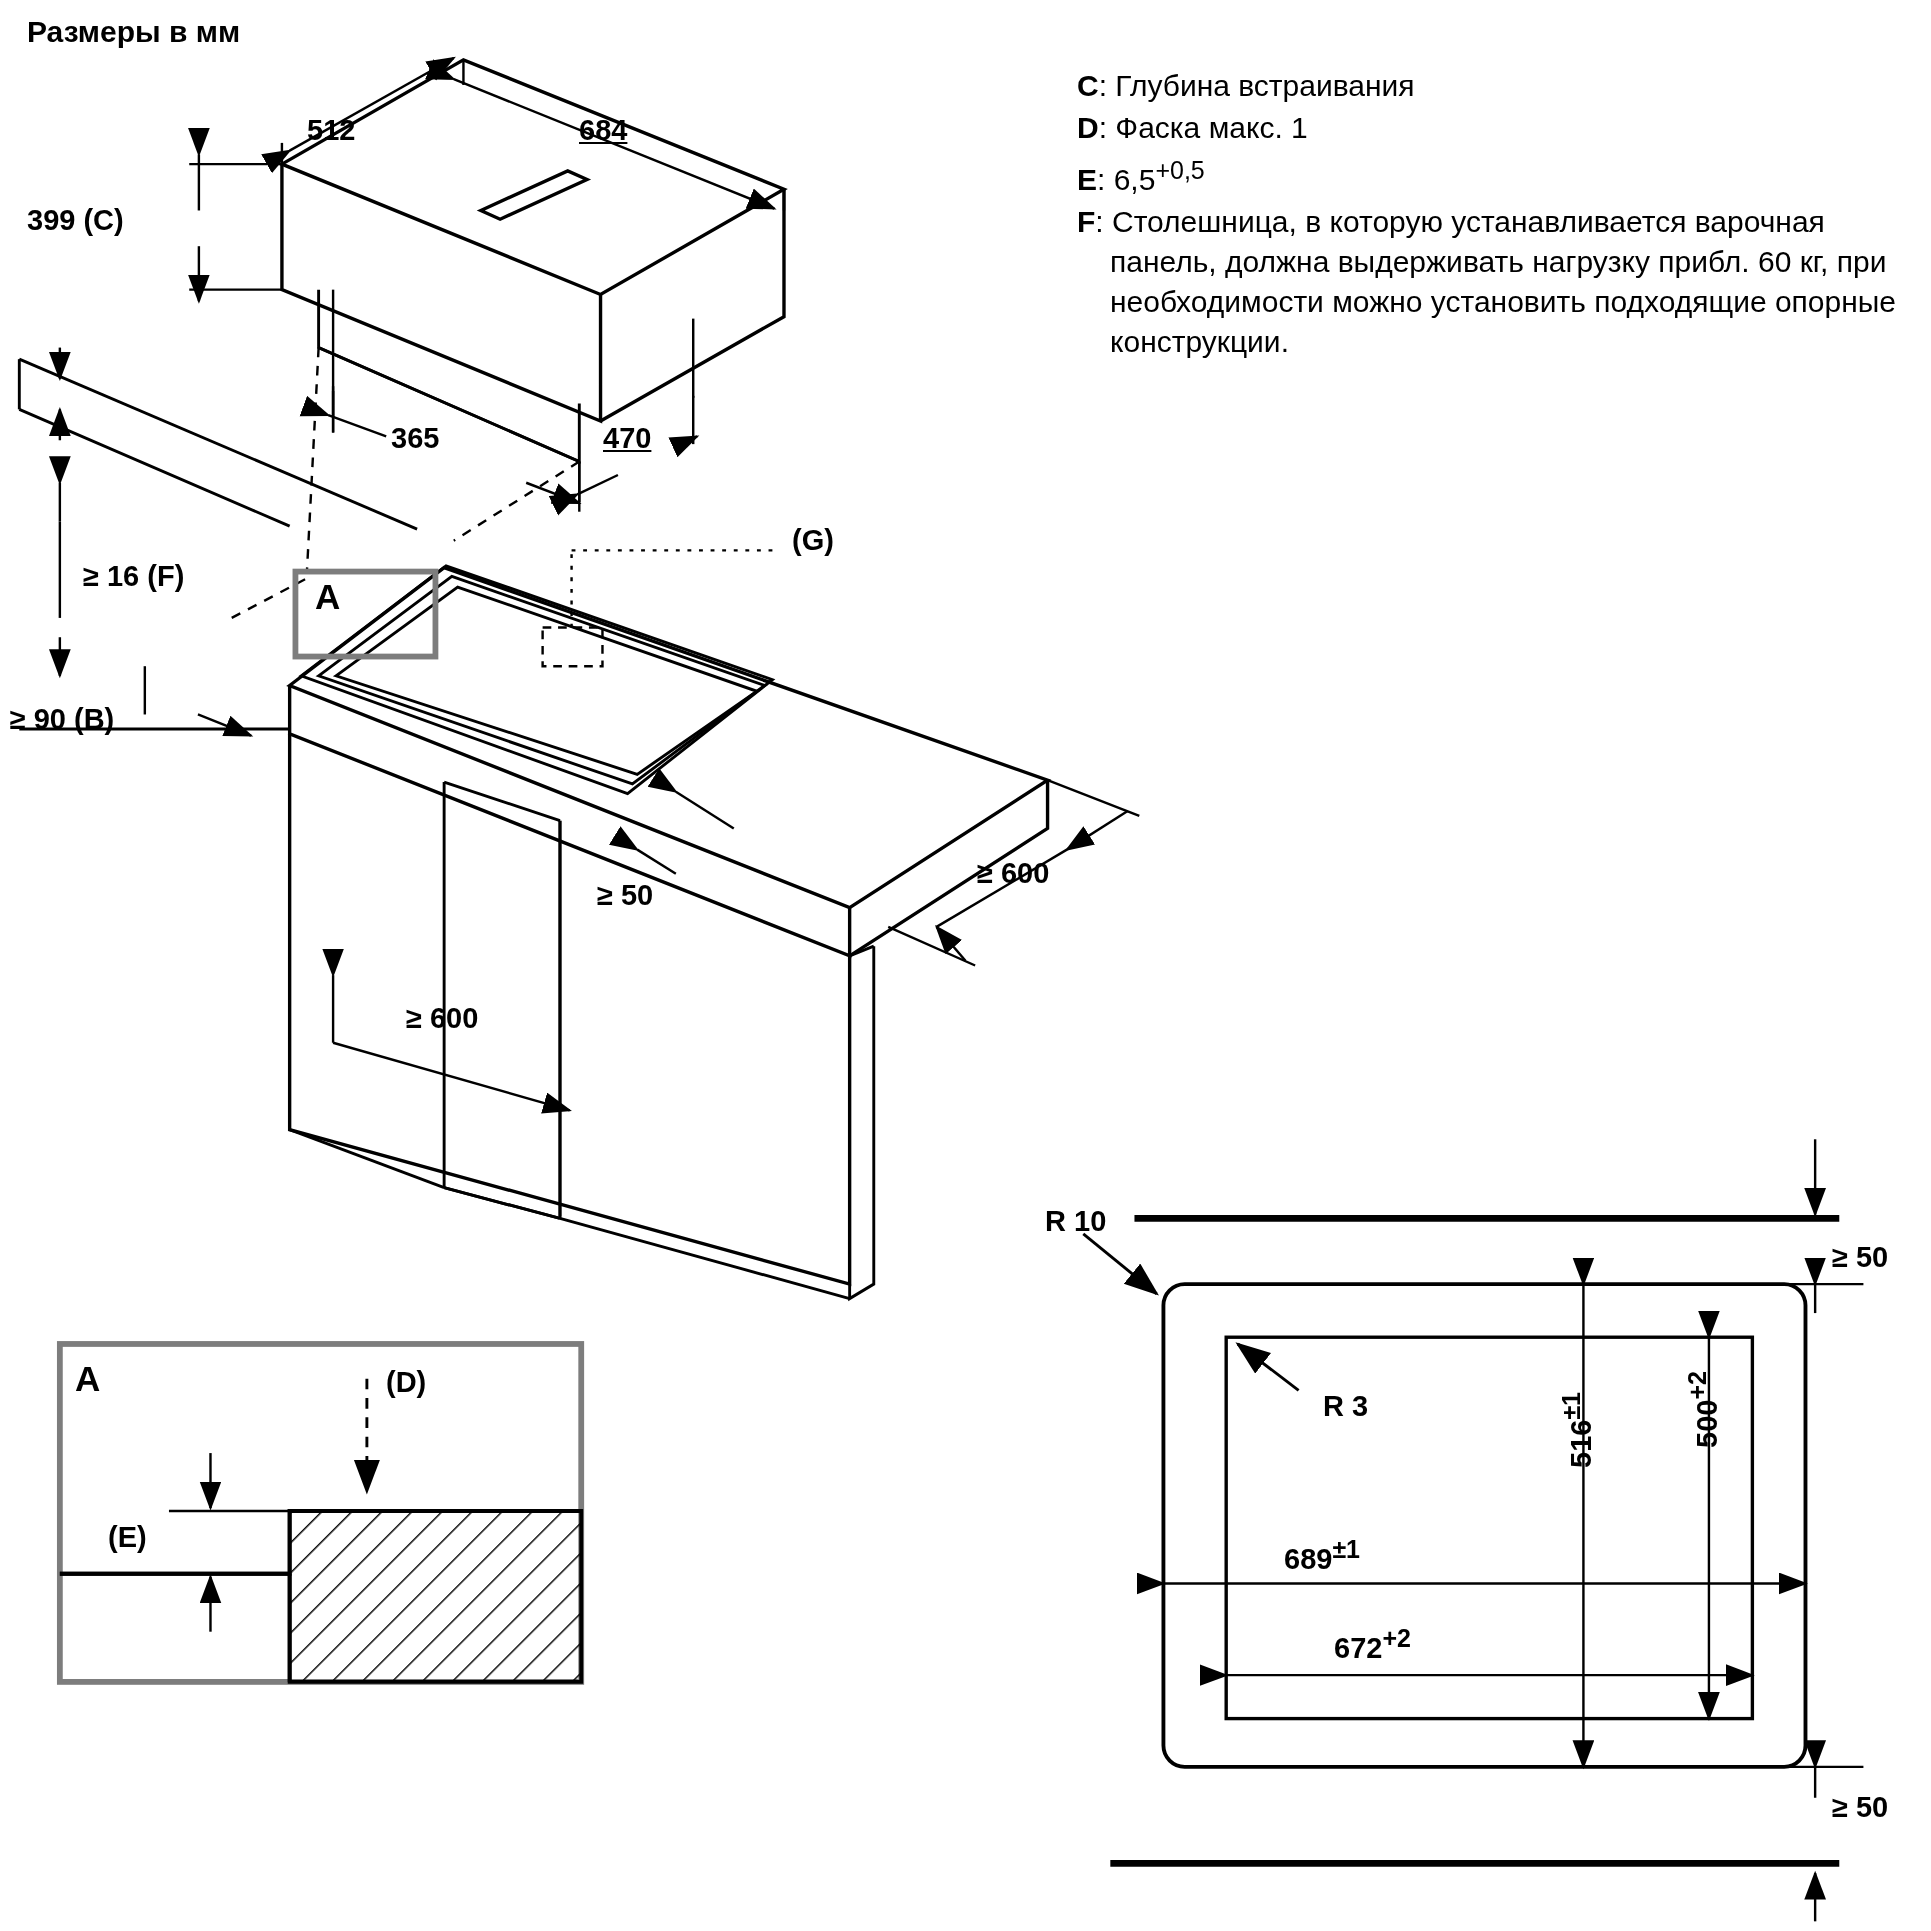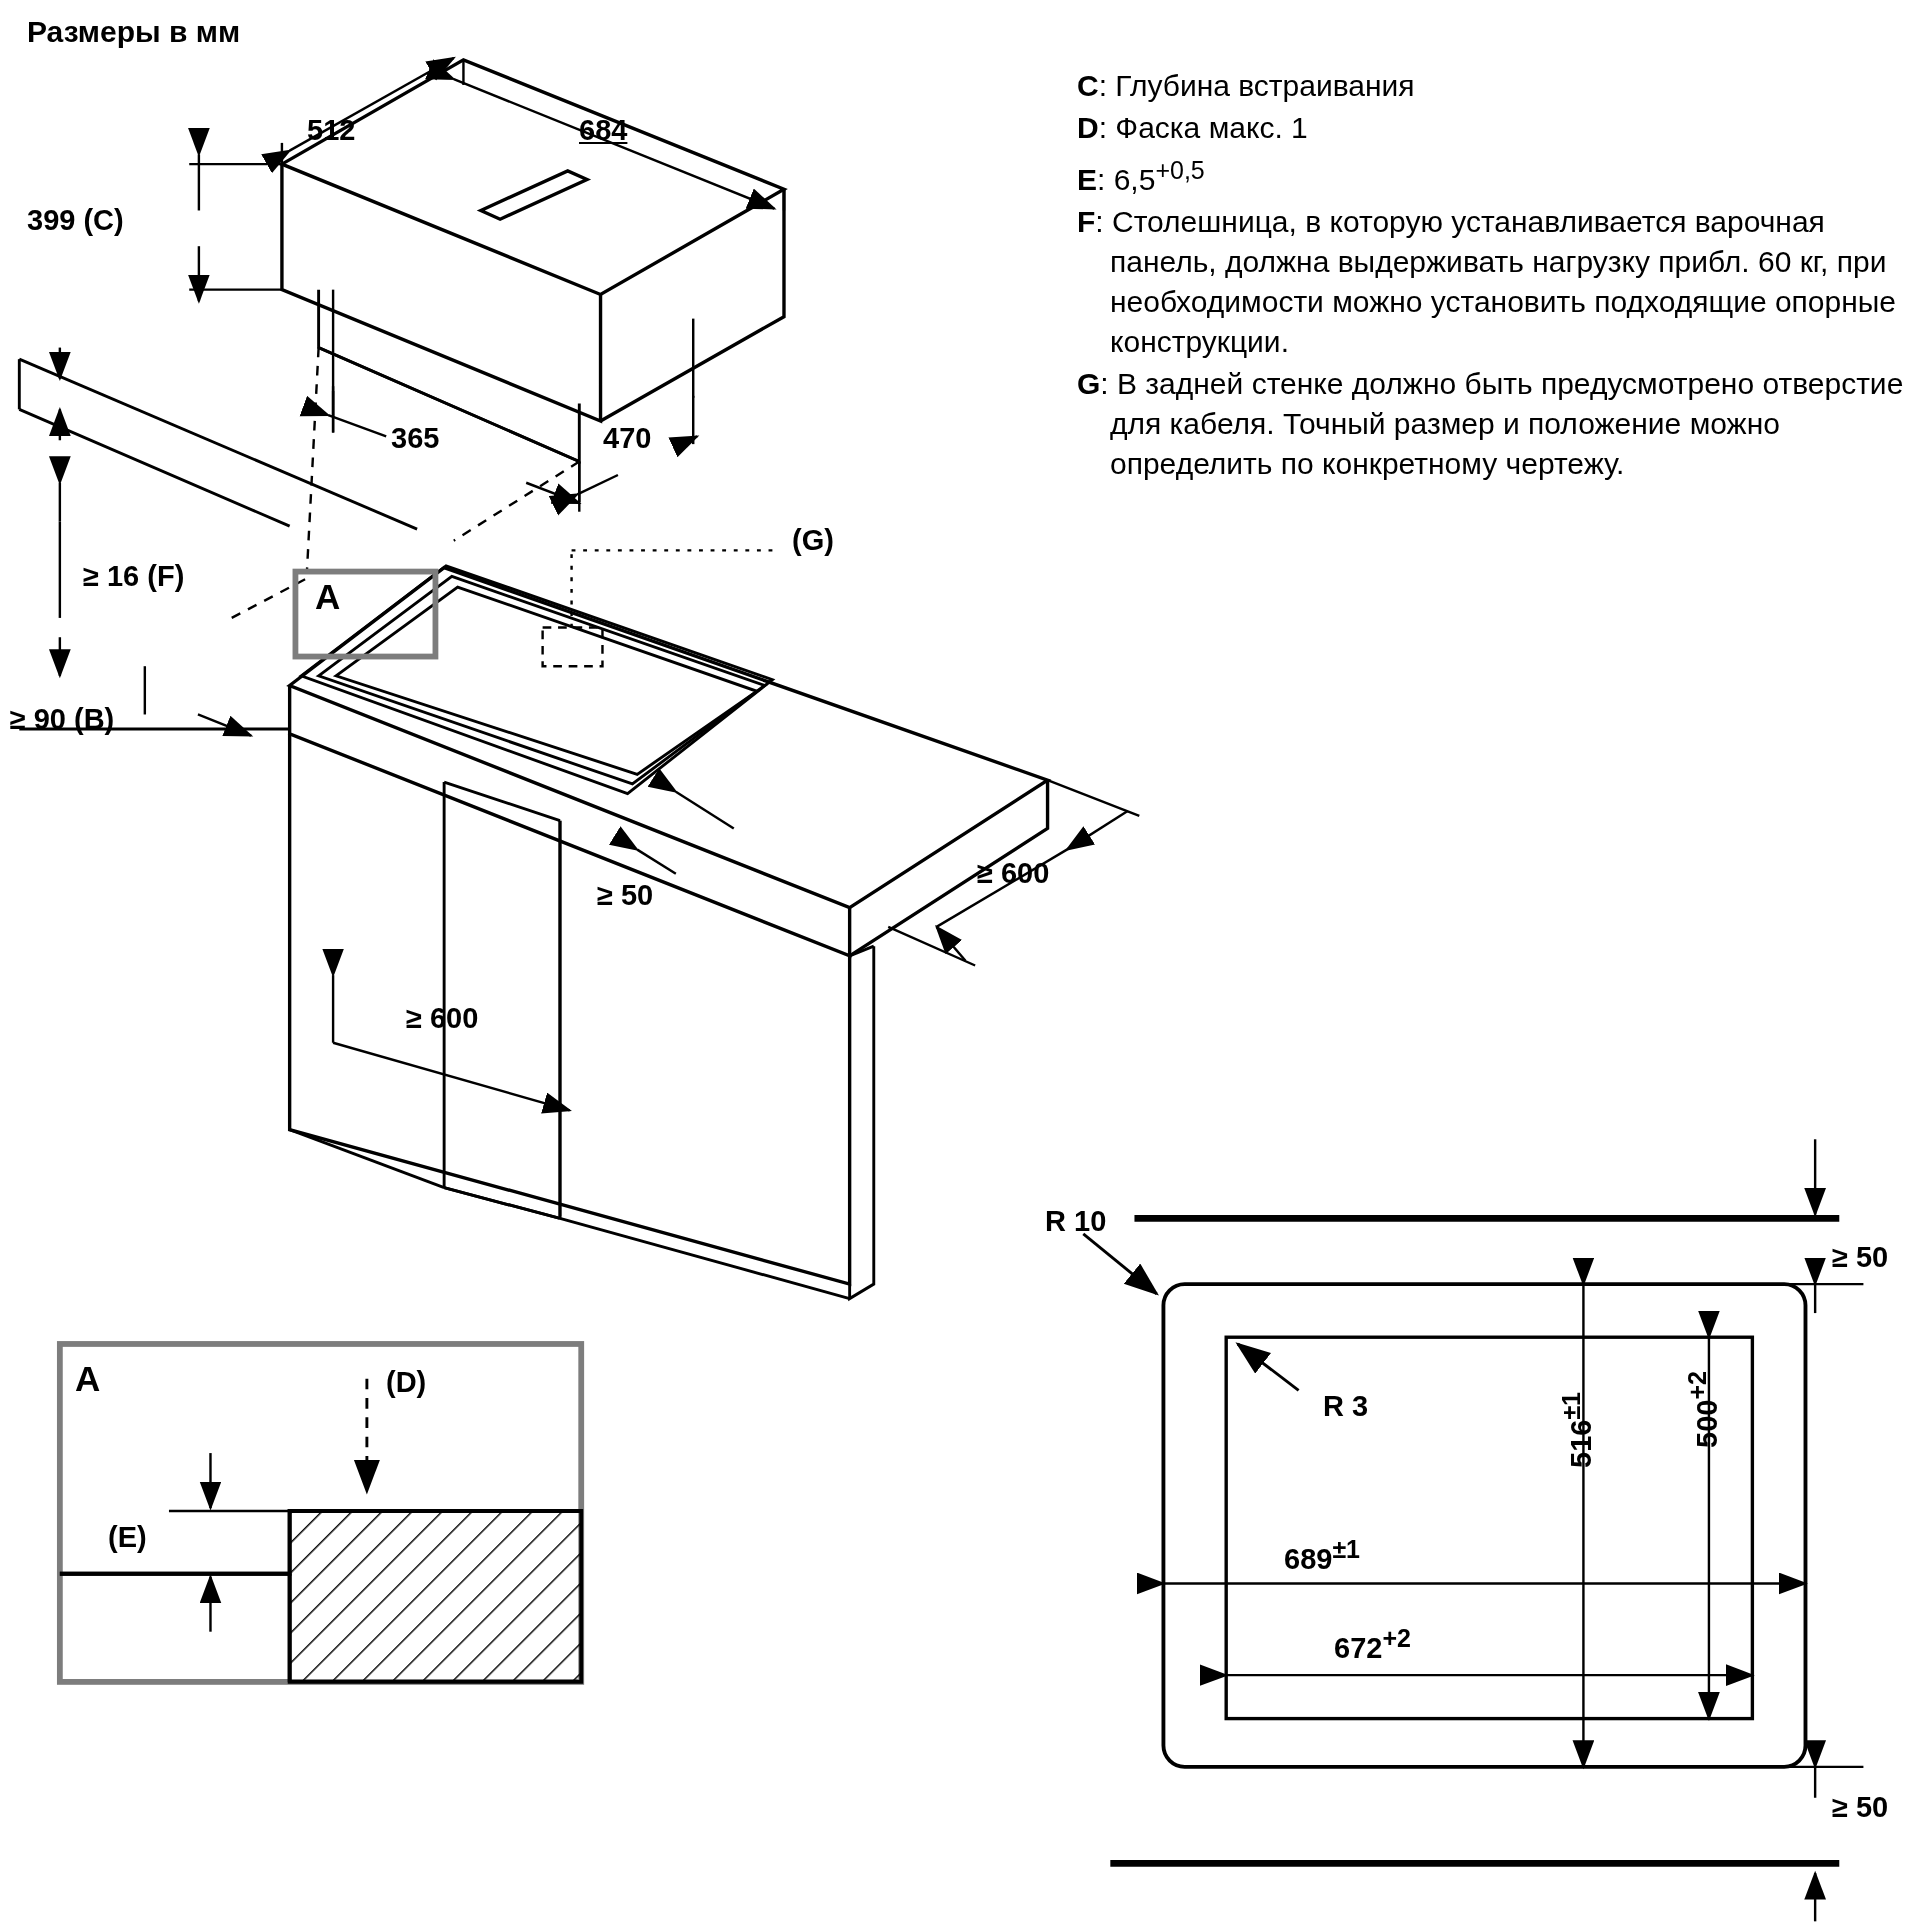--- a/index.html
+++ b/index.html
@@ -177,21 +177,21 @@
       <line x1="1205" y1="1640" x2="1870" y2="1640" stroke-width="2.5" marker-start="url(#ah)" marker-end="url(#ah)"></line>
 
       <line x1="1270" y1="1735" x2="1815" y2="1735" stroke-width="2.5" marker-start="url(#ah)" marker-end="url(#ah)"></line>
     </g>
   </svg>
 
   <div class="txt dim" style="left:579px;top:114px;text-decoration:underline;">684</div>
   <div class="txt dim" style="left:307px;top:114px;">512</div>
   <div class="txt dim" style="left:27px;top:204px;">399 (C)</div>
   <div class="txt dim" style="left:391px;top:422px;">365</div>
-  <div class="txt dim" style="left:603px;top:422px;">470</div>
+  <div class="txt dim" style="left:603px;top:422px;text-decoration:underline;">470</div>
 
   <div class="txt dim" style="left:83px;top:560px;">≥ 16 (F)</div>
   <div class="txt dim" style="left:9.7px;top:703px;">≥ 90 (B)</div>
   <div class="txt dim" style="left:315px;top:577px;font-size:35px;">A</div>
   <div class="txt dim" style="left:792px;top:524px;">(G)</div>
   <div class="txt dim" style="left:597px;top:879px;">≥ 50</div>
   <div class="txt dim" style="left:977px;top:857px;">≥ 600</div>
   <div class="txt dim" style="left:406px;top:1002px;">≥ 600</div>
 
   <div class="txt dim" style="left:75px;top:1359px;font-size:35px;">A</div>
@@ -207,17 +207,16 @@
   <div class="txt dim" style="left:1683px;top:1448px;transform:rotate(-90deg);transform-origin:0 0;"><span>500</span><sup>+2</sup></div>
 
   <div class="txt dim" style="left:1284px;top:1535px;"><span>689</span><sup>±1</sup></div>
   <div class="txt dim" style="left:1334px;top:1624px;"><span>672</span><sup>+2</sup></div>
 
   <div class="legend">
     <div class="row"><b>C</b>: <span>Глубина встраивания</span></div>
     <div class="row"><b>D</b>: <span>Фаска макс. 1</span></div>
     <div class="row"><b>E</b>: <span>6,5</span><sup>+0,5</sup></div>
     <div class="row"><b>F</b>: <span>Столешница, в которую устанавливается варочная панель, должна выдерживать нагрузку прибл. 60 кг, при необходимости можно установить подходящие опорные конструкции.</span></div>
-    <div class="row"><b>G</b>: <span>В задней стенке должно быть предусмотрено отверстие для кабеля. Точный размер и положение можно определить по конкретному чертежу.</span></div>
   </div>
 
 </div>
 
 
 </body></html>

